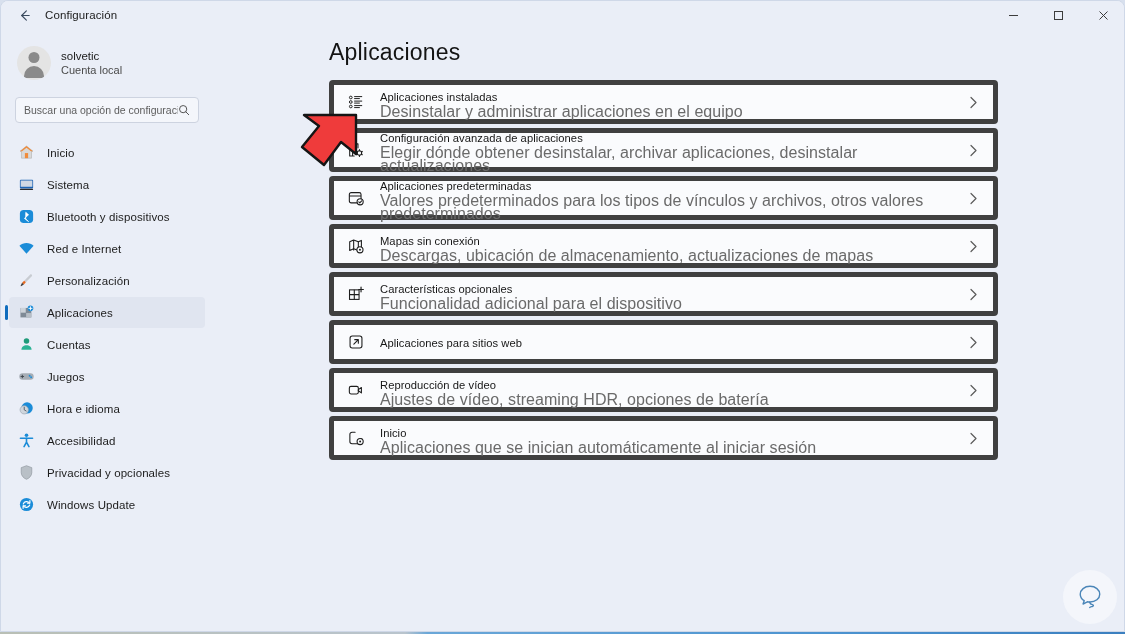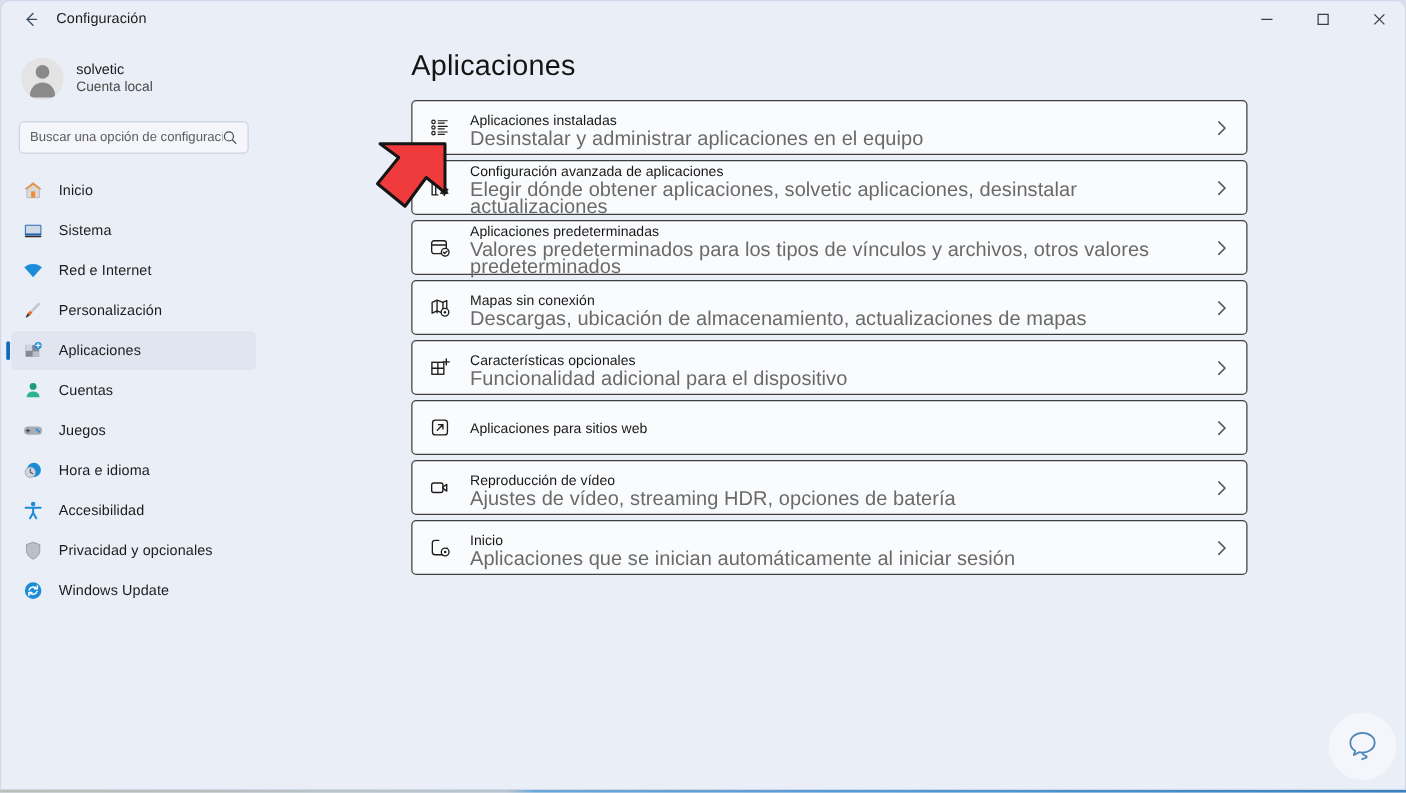--- a/index.html
+++ b/index.html
@@ -112,21 +112,21 @@
     background: #eaeef7;
   }
   #page-title {
     position: absolute; left: 116px; top: 10px;
     font-size: 23px; color: #141414; letter-spacing: .2px;
   }
   #cards { position: absolute; left: 116px; top: 51px; width: 669px; }
   .card {
     height: 44px; margin-bottom: 4px;
     background: #fafbfd;
-    border: 1px solid #404040;
+    border: 5px solid #404040;
     border-radius: 4px;
     display: flex; align-items: center;
     padding: 0 12px 0 11px;
   }
   .card-ico {
     width: 22px; height: 22px; flex: none;
     display: flex; align-items: center; justify-content: center;
     color: #1d1d1d;
   }
   .card-ico svg { display: block; }
@@ -226,20 +226,29 @@
         <span class="nav-ico">
           <svg width="17" height="17" viewBox="0 0 18 18">
             <rect x="2" y="4" width="14" height="9.2" rx="1" fill="#1b63b5"></rect>
             <rect x="2.8" y="4.8" width="12.4" height="6.6" fill="#cfd8e4"></rect>
             <rect x="2" y="13.4" width="14" height="1.3" rx=".6" fill="#2b2b2b"></rect>
           </svg>
         </span>
         <span class="nav-label">Sistema</span>
       </div>
 
+      <div class="navitem">
+        <span class="nav-ico">
+          <svg width="17" height="17" viewBox="0 0 18 18">
+            <rect x="2" y="2" width="14" height="14" rx="4" fill="#1b8cd8"></rect>
+            <path d="M8.2 4.6l3 2.6-4.4 3.8 4.4 3.4-3 -2.8V4.6z" fill="#fff" stroke="#fff" stroke-width=".8" stroke-linejoin="round"></path>
+          </svg>
+        </span>
+        <span class="nav-label">Bluetooth y dispositivos</span>
+      </div>
 
       <div class="navitem">
         <span class="nav-ico">
           <svg width="17" height="17" viewBox="0 0 18 18">
             <path d="M1.5 6.2C3.6 4.3 6.2 3.3 9 3.3s5.4 1 7.5 2.9L9 14.6z" fill="#1b8cd8"></path>
           </svg>
         </span>
         <span class="nav-label">Red e Internet</span>
       </div>
 
@@ -363,21 +372,21 @@
         <span class="card-ico">
           <svg width="18" height="18" viewBox="0 0 20 20" fill="none">
             <path d="M3 3.2h9.2v4.4M3 3.2v13.4h5" stroke="#1d1d1d" stroke-width="1.2" stroke-linecap="round" stroke-linejoin="round"></path>
             <path d="M6.2 3.2v13.4" stroke="#1d1d1d" stroke-width="1.2"></path>
             <circle cx="13.8" cy="13.4" r="2.5" stroke="#1d1d1d" stroke-width="1.2"></circle>
             <path d="M13.8 9.6v1.2M13.8 16v1.2M10.6 11.6l1 .6M16 14.6l1 .6M10.6 15.2l1-.6M16 12.2l1-.6" stroke="#1d1d1d" stroke-width="1.2" stroke-linecap="round"></path>
           </svg>
         </span>
         <span class="card-text">
           <span class="card-title">Configuración avanzada de aplicaciones</span>
-          <span class="card-sub" style="display:block">Elegir dónde obtener aplicaciones, solvetic aplicaciones, desinstalar actualizaciones</span>
+          <span class="card-sub" style="display:block">Elegir dónde obtener desinstalar, archivar aplicaciones, desinstalar actualizaciones</span>
         </span>
         <span class="chev">
           <svg width="9" height="13" viewBox="0 0 9 13" fill="none">
               <path d="M2 1.5l5 5-5 5" stroke="#5a5a5a" stroke-width="1.2" stroke-linecap="round" stroke-linejoin="round"></path>
             </svg>
         </span>
       </div>
 
       <div class="card">
         <span class="card-ico">

